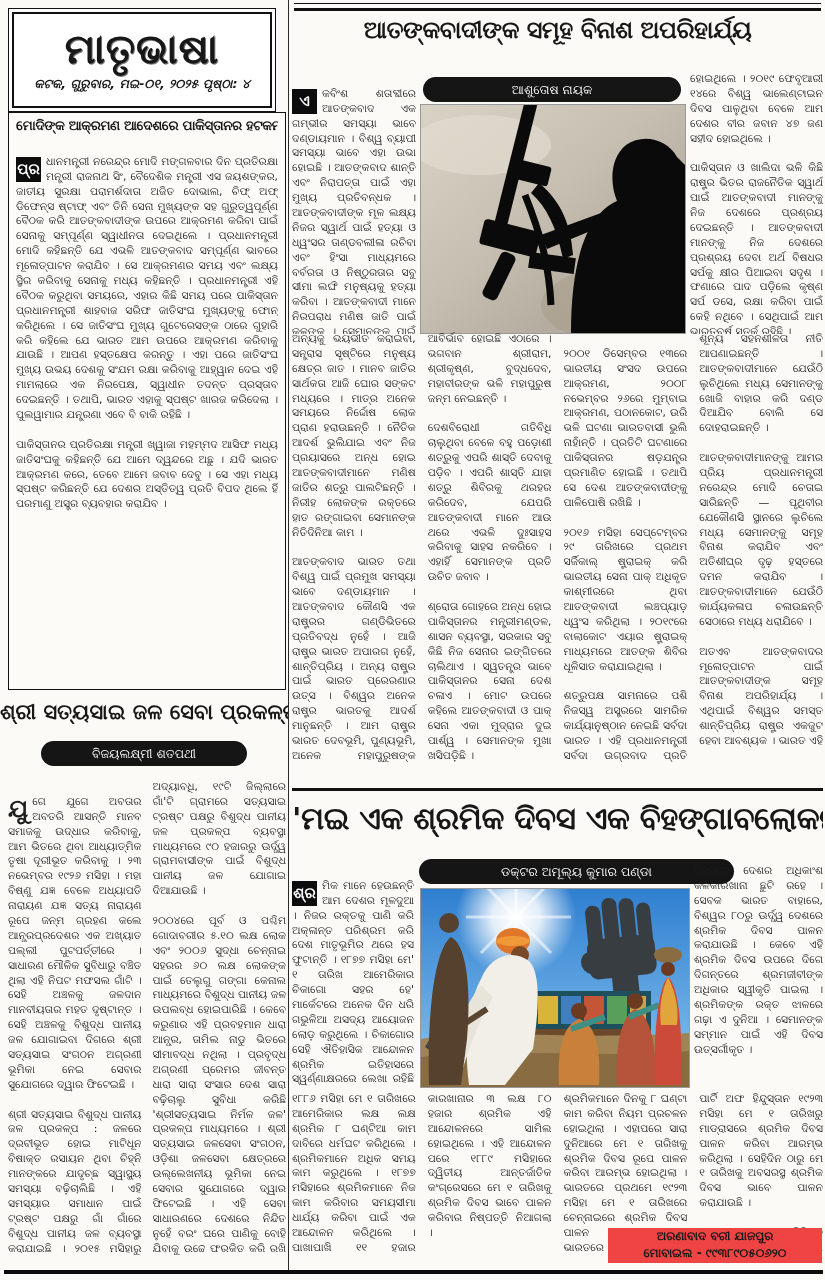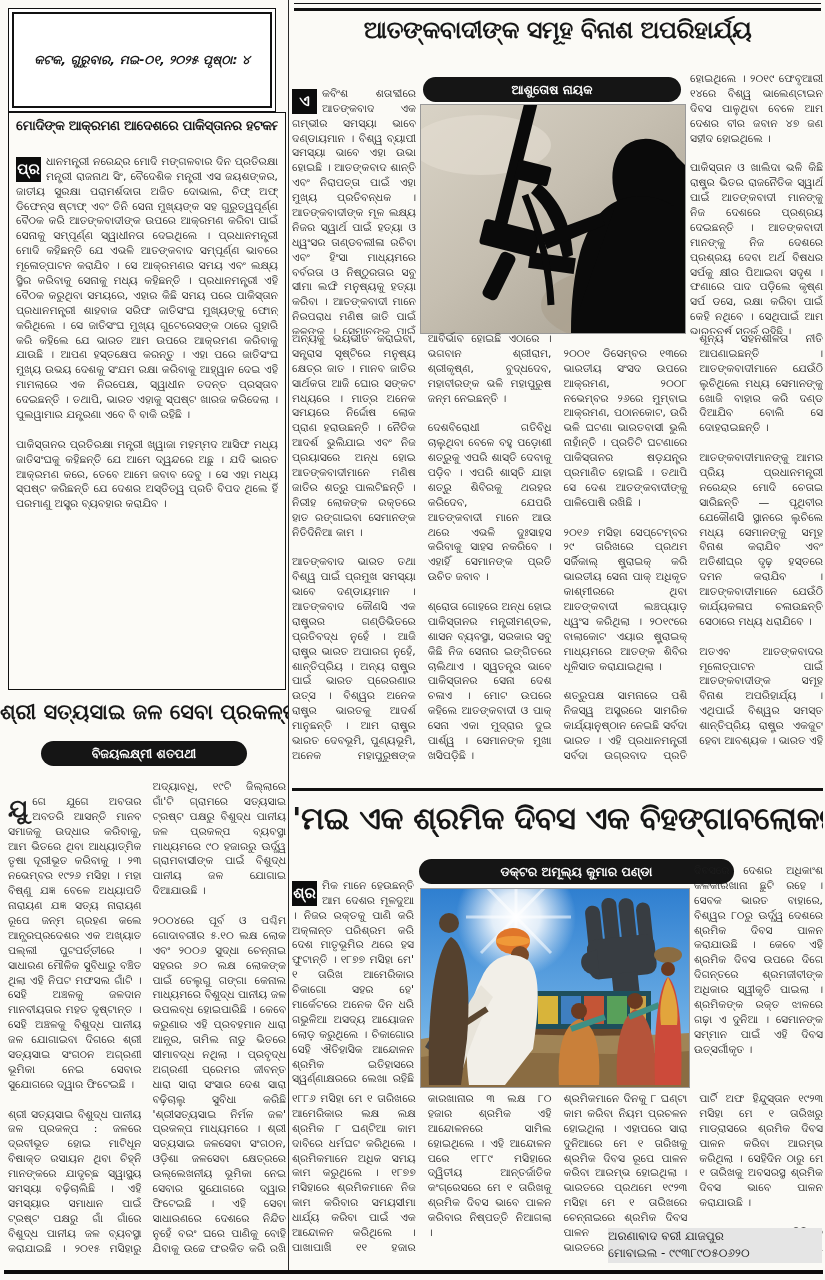--- a/index.html
+++ b/index.html
@@ -18,43 +18,44 @@
   .mast-title{font-size:41px;font-weight:900;letter-spacing:1px;line-height:1;
               text-shadow:1px 1px 0 #777;}
   .mast-date{font-size:12.5px;font-weight:700;font-style:italic;}
   
   .h-main{font-size:24px;font-weight:900;text-align:center;white-space:nowrap;
           overflow:hidden;letter-spacing:-.5px;line-height:1.2;}
   .h-box{font-size:13.4px;font-weight:800;text-align:center;white-space:nowrap;
          overflow:hidden;letter-spacing:-.4px;border-bottom:0;}
   .h-mid{font-size:21px;font-weight:900;text-align:center;white-space:nowrap;overflow:hidden;}
   
-  .pill{background:#151515;color:#fff;border-radius:13px;font-size:12.5px;font-weight:700;
+  .pill{background:#151515;color:#fff;border-radius:13px;font-size:12.5px;font-weight:400;
         text-align:center;line-height:23px;height:23px;overflow:hidden;white-space:nowrap;
         box-shadow:0 0 0 1px #151515;}
   
   .bt{font-size:10.8px;line-height:1.38;text-align:justify;white-space:pre-line;
       overflow:hidden;color:#1d1d1d;box-sizing:border-box;}
   .cols4{column-count:4;column-gap:12px;}
   .cols2{column-count:2;column-gap:11px;}
   .dcap{float:left;width:25px;height:25px;background:#0c0c0c;color:#fff;font-size:15px;
         font-weight:700;text-align:center;line-height:25px;margin:2px 5px 0 0;}
   .leadin{float:left;font-size:25px;font-weight:800;line-height:1;margin:1px 4px 0 0;}
   .boxart{border:1.5px solid #111;background:#fcfbf7;box-sizing:border-box;padding:5px 7px;}
-  .sig{font-size:12px;font-weight:400;text-align:left;background:#e5e5e5;line-height:1.45;}
+  .sig{font-size:12px;font-weight:700;text-align:center;background:#ef4444;line-height:1.45;}
   .imgframe{overflow:hidden;background:#888;}
   svg{display:block;}
 </style>
 </head>
 <body>
 
 <div class="abs vrule" style="left:288px;top:0;height:1270px"></div>
 
 <div class="abs mast-outer" style="left:8px;top:8px;width:260px;height:96px">
   <div class="mast-inner">
+    <div class="mast-title">ମାତୃଭାଷା</div>
     <div class="mast-date">କଟକ, ଗୁରୁବାର, ମଇ-୦୧, ୨୦୨୫ ପୃଷ୍ଠା: ୪</div>
   </div>
 </div>
 
 <div class="abs toprule" style="left:294px;top:3px;width:527px"></div>
 <div class="abs h-main" style="left:292px;top:16px;width:531px">ଆତଙ୍କବାଦୀଙ୍କ ସମୂହ ବିନାଶ ଅପରିହାର୍ଯ୍ୟ</div>
 
 <div class="abs bt" style="left:292px;top:72px;width:124px;height:262px">
   <span class="dcap">ଏ</span><span>କବିଂଶ ଶତାବ୍ଦୀରେ ଆତଙ୍କବାଦ ଏକ ଗମ୍ଭୀର ସମସ୍ୟା ଭାବେ ଦଣ୍ଡାୟମାନ । ବିଶ୍ୱ ବ୍ୟାପୀ ସମସ୍ୟା ଭାବେ ଏହା ଉଭା ହୋଇଛି । ଆତଙ୍କବାଦ ଶାନ୍ତି ଏବଂ ନିରାପତ୍ତା ପାଇଁ ଏହା ମୁଖ୍ୟ ପ୍ରତିବନ୍ଧକ । ଆତଙ୍କବାଦୀଙ୍କ ମୂଳ ଲକ୍ଷ୍ୟ ନିଜର ସ୍ୱାର୍ଥ ପାଇଁ ହତ୍ୟା ଓ ଧ୍ୱଂସର ତାଣ୍ଡବଲୀଳା ରଚିବା ଏବଂ ହିଂସା ମାଧ୍ୟମରେ ବର୍ବରତା ଓ ନିଷ୍ଠୁରତାର ସବୁ ସୀମା ଲଙ୍ଘି ମନୁଷ୍ୟକୁ ହତ୍ୟା କରିବା । ଆତଙ୍କବାଦୀ ମାନେ ନିରପରାଧ ମଣିଷ ଜାତି ପାଇଁ କଳଙ୍କ । ସେମାନଙ୍କ ପାଇଁ ମାନବିକତା ବୋଲି କିଛି ନାହିଁ । ଅନ୍ୟକୁ ଭୟଭୀତ କରାଇବା ଓ ରକ୍ତପାତ ଘଟାଇବା ସେମାନଙ୍କ କାମ ।</span>
 </div>

